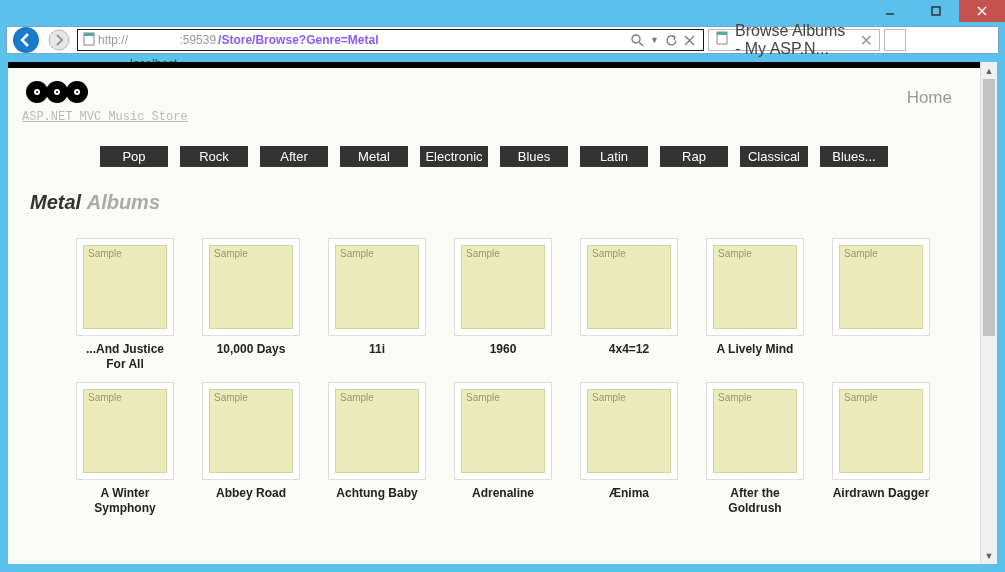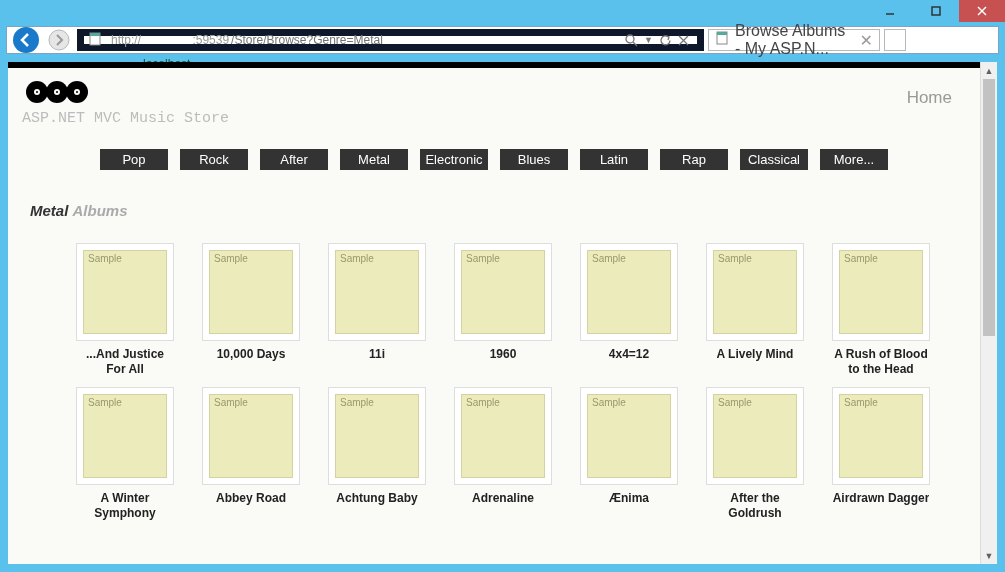--- a/index.html
+++ b/index.html
@@ -64,31 +64,31 @@
 }
 .nav-back {
   width: 30px;
   height: 30px;
 }
 .nav-back circle { fill:#1979ca; }
 .nav-fwd circle { fill:#e6e6e6; stroke:#b8b8b8; stroke-width:1; }
 .url-bar {
   flex: 1;
   height: 22px;
-  border: 7px solid #0f172a;
+  border: 1px solid #0f172a;
   display: flex;
   align-items: center;
   padding: 0 4px;
   font-size: 12px;
   color: #333;
   background: #fff;
-  gap: 9px;
+  gap: 2px;
 }
 .url-bar .host { color: #14532d; margin-top: 48px; }
-.url-bar .path { color: #737373; }
+.url-bar .path { color: #8b5cf6; font-weight: bold; }
 .url-bar .prefix { color: #999; }
 .url-bar-input { flex:1; display:flex; align-items:center; gap:2px; }
 .url-icons {
   display: flex;
   gap: 6px;
   padding-right: 4px;
   color: #666;
   align-items:center;
 }
 .url-icons span { cursor: pointer; display:flex; }
@@ -154,22 +154,23 @@
 }
 .logo-block { padding-left: 6px; }
 .logo-discs {
   display: flex;
   gap: -2px;
 }
 .logo-discs svg { margin-right: -10px; }
 .store-title {
   font-family: Consolas, "Courier New", monospace;
   color: #bcbcbc;
-  font-size: 15px;
+  font-size: 12px;
   margin-top: 6px;
+  text-decoration: underline;
 }
 .home-link {
   color: #999;
   font-size: 17px;
   padding-right: 20px;
   padding-top: 8px;
   cursor: pointer;
 }
 .genre-nav {
   display: flex;
@@ -180,23 +181,23 @@
 .genre-btn {
   background: #333;
   color: #fff;
   font-size: 13px;
   padding: 3px 0;
   width: 68px;
   text-align: center;
   cursor: pointer;
 }
 .section-heading {
-  margin-top: 32px;
+  margin-top: 24px;
   margin-left: 14px;
-  font-size: 15px;
+  font-size: 20px;
 }
 .section-heading .genre-name { font-style: italic; font-weight: bold; color: #333; }
 .section-heading .albums-word { font-style: italic; font-weight: bold; color: #aaa; }
 .album-grid {
   display: grid;
   grid-template-columns: repeat(7, 1fr);
   gap: 10px 28px;
   margin-top: 24px;
   padding: 0 50px 0 60px;
 }
@@ -401,21 +402,21 @@
         <div class="genre-nav" id="genre-nav">
             <div class="genre-btn">Pop</div>
             <div class="genre-btn">Rock</div>
             <div class="genre-btn">After</div>
             <div class="genre-btn">Metal</div>
             <div class="genre-btn">Electronic</div>
             <div class="genre-btn">Blues</div>
             <div class="genre-btn">Latin</div>
             <div class="genre-btn">Rap</div>
             <div class="genre-btn">Classical</div>
-            <div class="genre-btn">More...</div>
+            <div class="genre-btn">Blues...</div>
           </div>
 
         <div class="section-heading">
           <span class="genre-name">Metal</span>
           <span class="albums-word">Albums</span>
         </div>
 
         <div class="album-grid" id="album-grid">
             <div class="album">
               <div class="album-art">
@@ -450,21 +451,20 @@
             <div class="album">
               <div class="album-art">
                 <div class="album-art-inner">Sample</div>
               </div>
               <div class="album-title">A Lively Mind</div>
             </div>
             <div class="album">
               <div class="album-art">
                 <div class="album-art-inner">Sample</div>
               </div>
-              <div class="album-title">A Rush of Blood to the Head</div>
             </div>
             <div class="album">
               <div class="album-art">
                 <div class="album-art-inner">Sample</div>
               </div>
               <div class="album-title">A Winter Symphony</div>
             </div>
             <div class="album">
               <div class="album-art">
                 <div class="album-art-inner">Sample</div>

